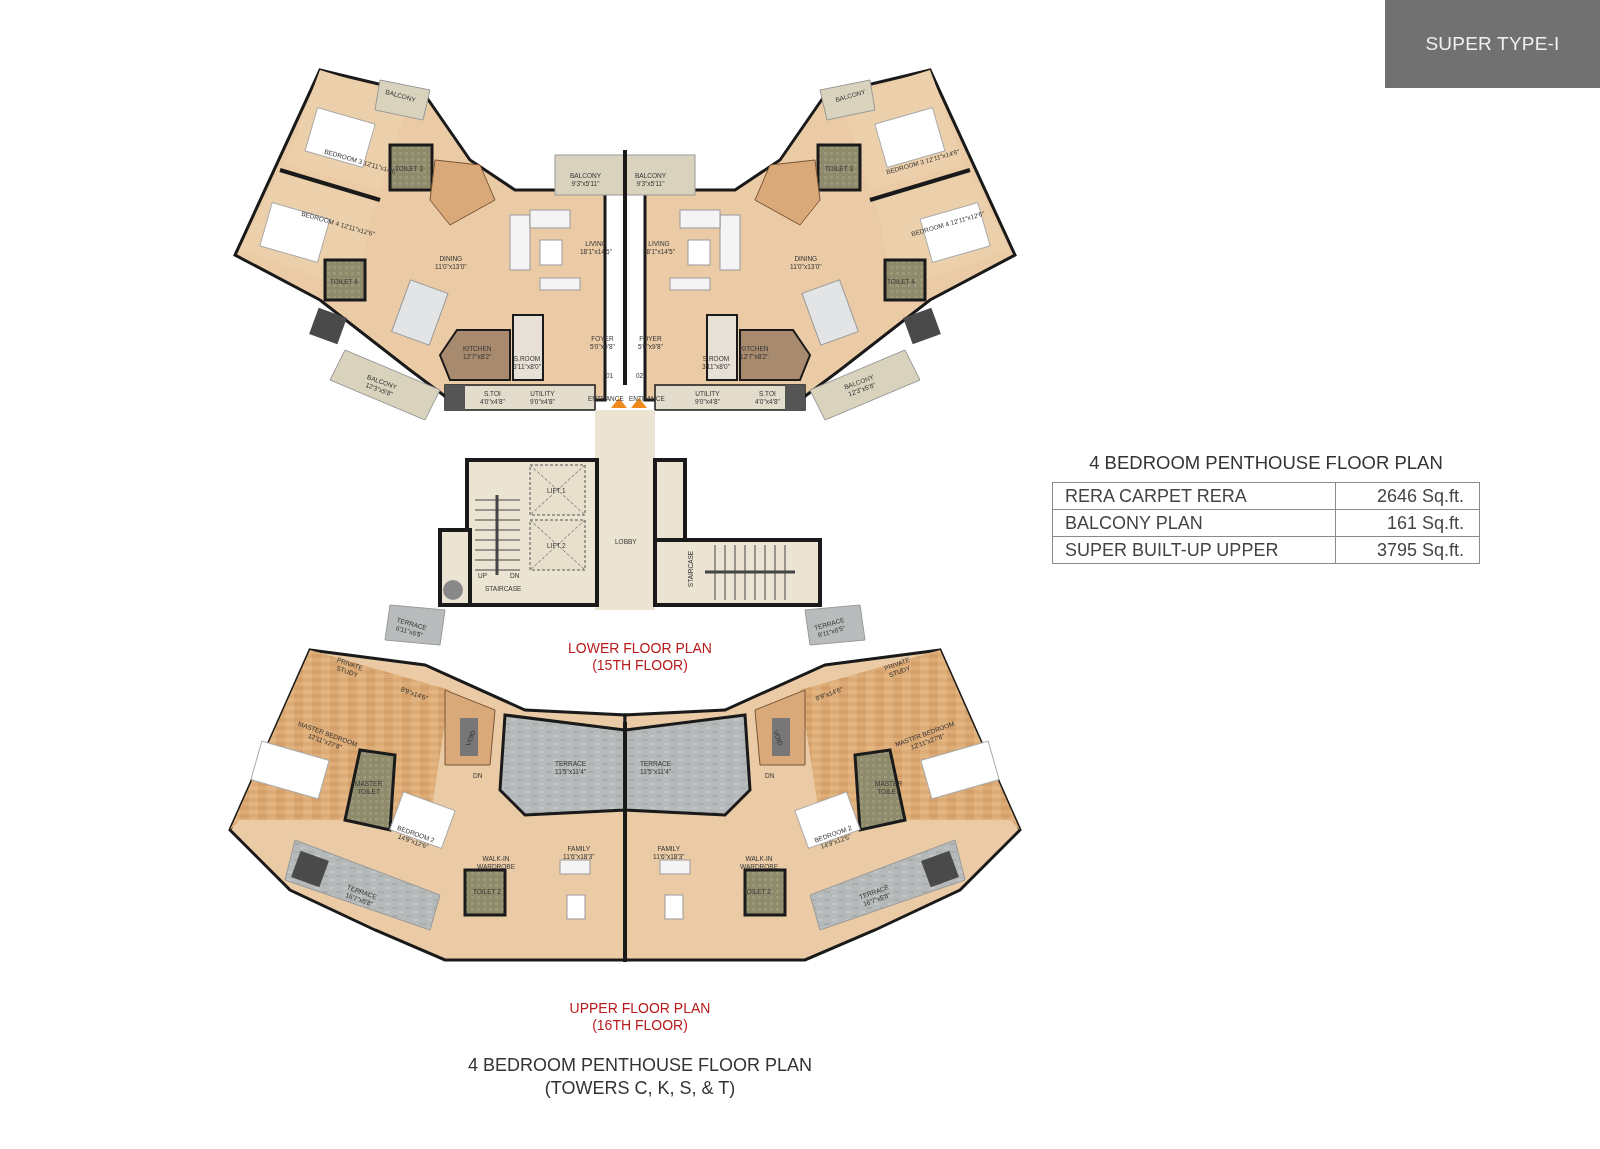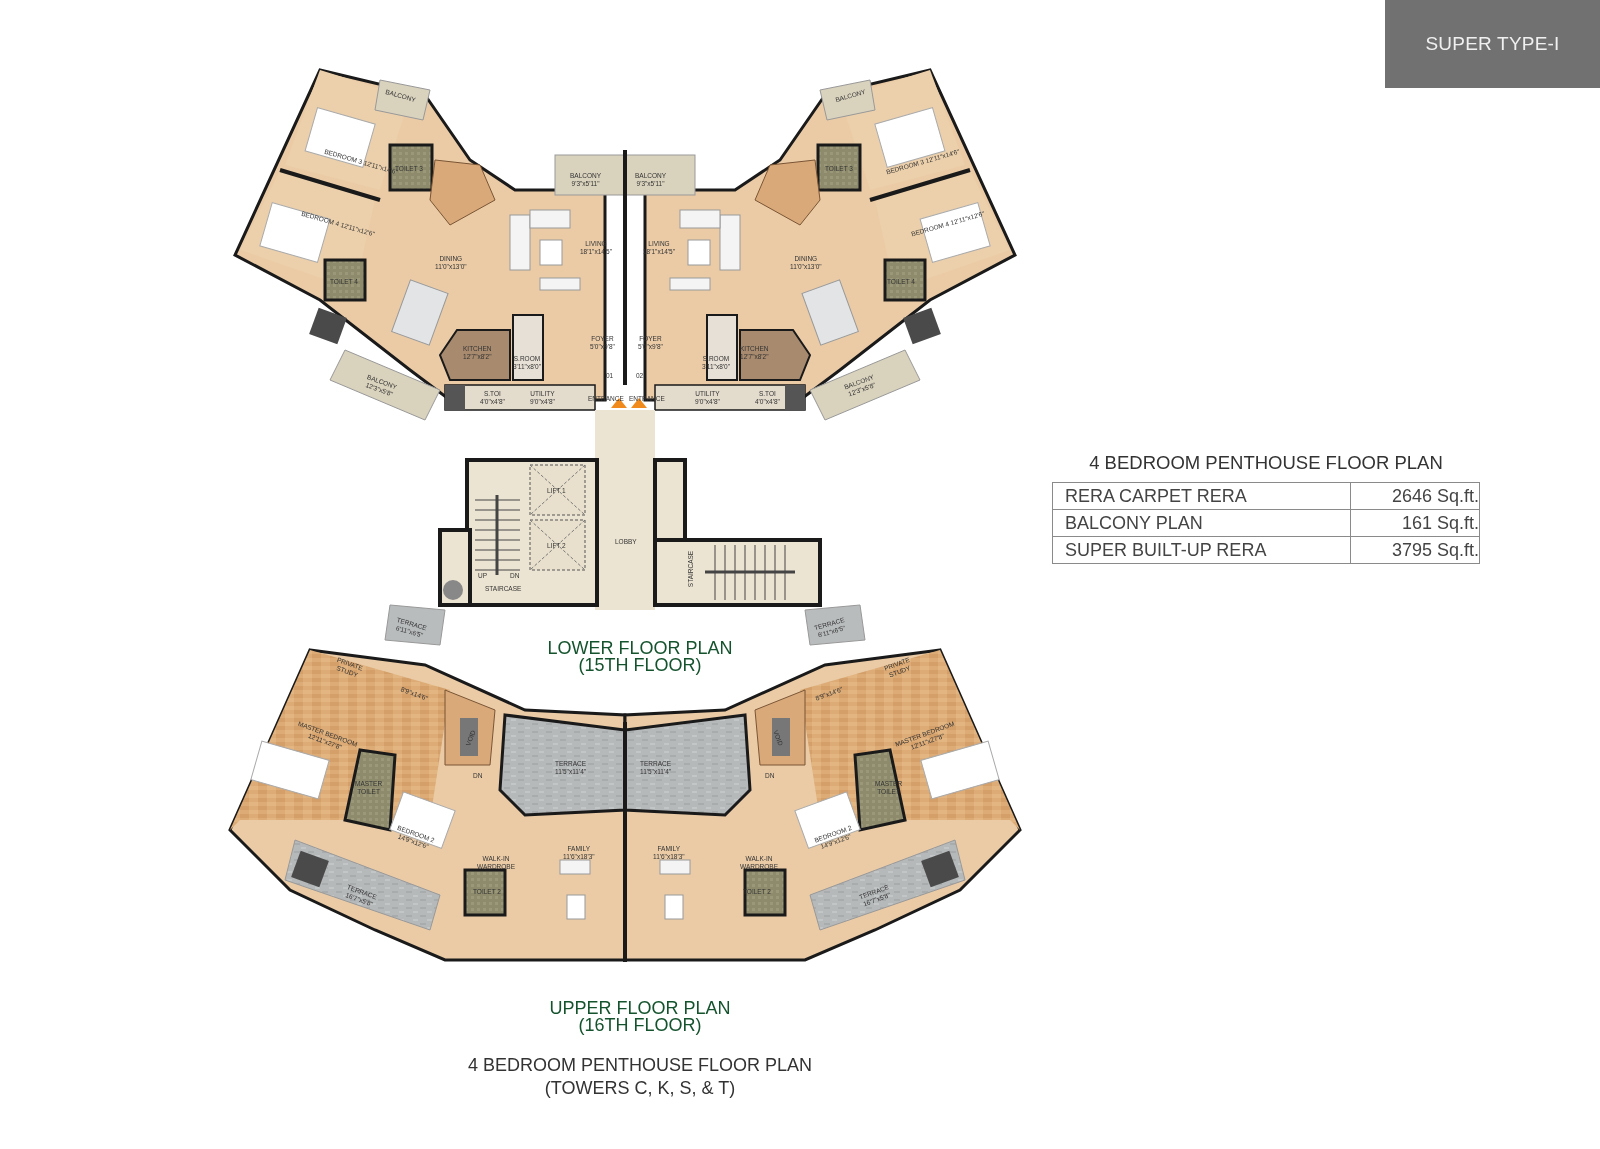--- a/index.html
+++ b/index.html
@@ -1,27 +1,27 @@
 <!DOCTYPE html>
 <html><head>
 <meta charset="utf-8">
 <style>
   html,body{margin:0;padding:0;background:#fff;}
   body{width:1600px;height:1149px;position:relative;overflow:hidden;font-family:"Liberation Sans",sans-serif;color:#333;}
   .tower-tag{position:absolute;left:1385px;top:0;width:215px;height:88px;background:#717171;color:#f0f0f0;display:flex;align-items:center;justify-content:center;font-size:19px;letter-spacing:0.2px;}
   .plan-wrap{position:absolute;left:195px;top:50px;width:880px;height:930px;}
   .plan-wrap svg{position:absolute;left:0;top:0;}
   .rl{position:absolute;font-size:6.5px;color:#333;text-align:center;line-height:8px;white-space:nowrap;transform-origin:center;}
-  .caption{position:absolute;text-align:center;font-size:18px;color:#14532d;line-height:17px;}
+  .caption{position:absolute;text-align:center;font-size:14px;color:#b91c1c;line-height:17px;}
   .title-main{position:absolute;text-align:center;font-size:18px;color:#333;line-height:23px;}
   .area-block{position:absolute;left:1052px;top:452px;width:428px;}
   .area-title{font-size:18.5px;text-align:center;color:#333;margin-bottom:8px;}
   table.area{border-collapse:collapse;width:428px;}
   table.area td{border:1px solid #8a8a8a;font-size:18px;color:#444;height:26px;padding:0 12px;}
-  table.area td.val{text-align:right;width:116px;padding-right:0;}
+  table.area td.val{text-align:right;width:116px;padding-right:15px;}
 </style>
 </head>
 <body>
 
 <div class="tower-tag">SUPER TYPE-I</div>
 
 <div class="plan-wrap">
   <svg width="880" height="930" viewBox="0 0 880 930">
     <defs>
       <pattern id="wood" width="18" height="8" patternUnits="userSpaceOnUse">
@@ -310,18 +310,18 @@
     <tbody>
         <tr>
       <td>RERA CARPET RERA</td>
       <td class="val">2646 Sq.ft.</td>
     </tr>
     <tr>
       <td>BALCONY PLAN</td>
       <td class="val">161 Sq.ft.</td>
     </tr>
     <tr>
-      <td>SUPER BUILT-UP RERA</td>
+      <td>SUPER BUILT-UP UPPER</td>
       <td class="val">3795 Sq.ft.</td>
     </tr>
   </tbody>
     </table>
 </div>
 
 </body></html>

